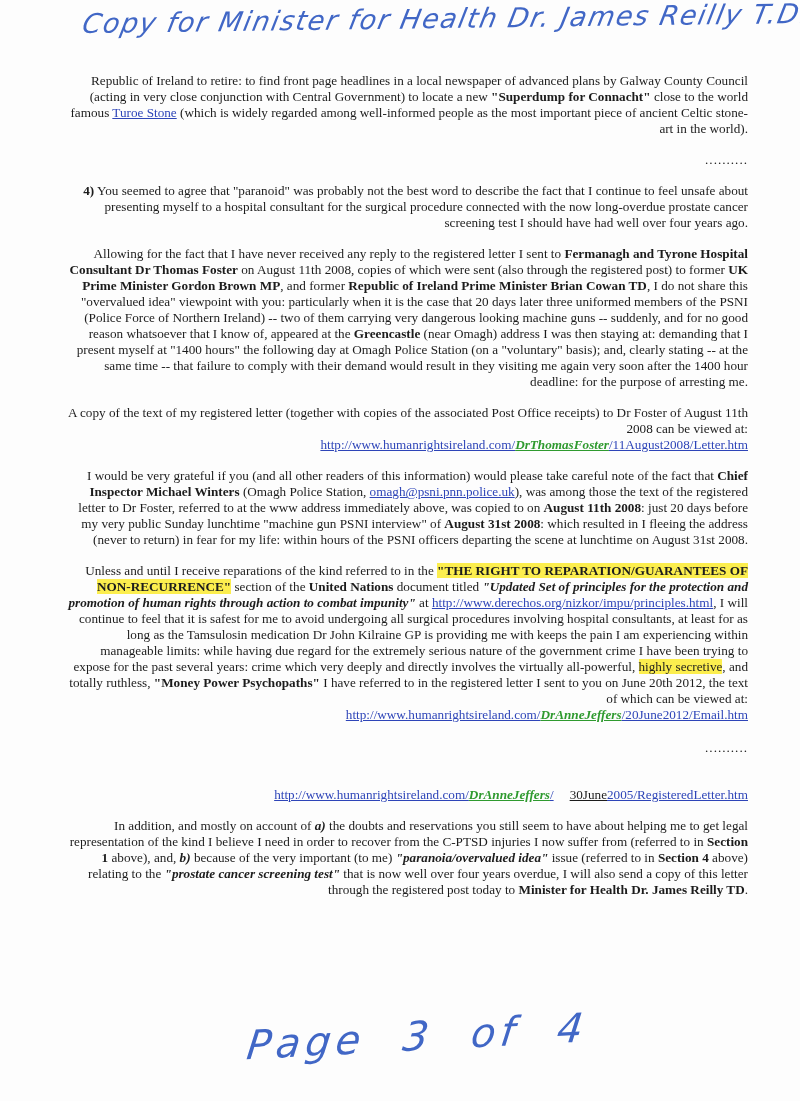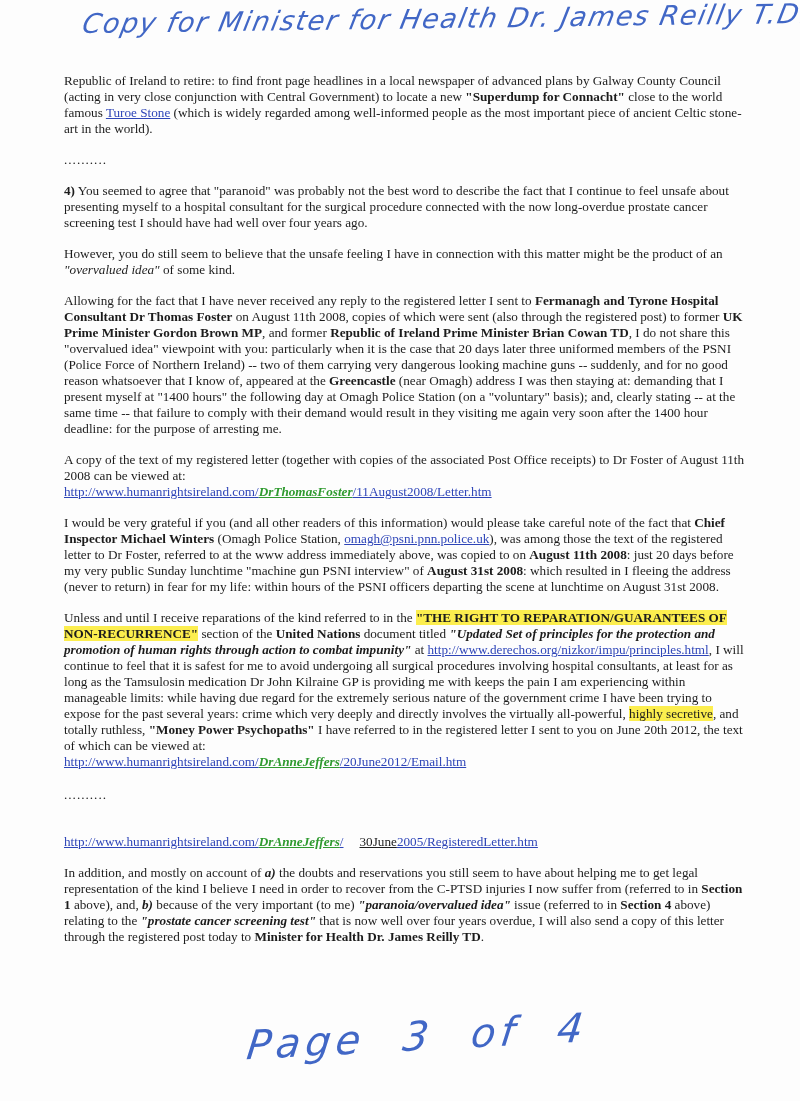--- a/index.html
+++ b/index.html
@@ -9,21 +9,21 @@
     width:800px; height:1101px;
     background:#fdfdfd;
     overflow:hidden;
     font-family:"Liberation Serif", serif;
     color:var(--text,#1c1c1c);
   }
   .letter-body {
     position:absolute;
     left:64px; top:73px; width:684px;
     font-size:13.2px; line-height:16px;
-    text-align:left;
+    text-align:right;
   }
   .para { margin-bottom:15px; }
   .para.gap-top { margin-top:17px; }
   .para.dots { letter-spacing:1px; }
   .run-b { font-weight:bold; }
   .run-i { font-style:italic; }
   .run-link { color:var(--link,#2e45b8); text-decoration:underline; }
   .run-green { color:var(--green,#2f9a2f); font-weight:bold;font-style:italic; }
   .run-dark { color:var(--text,#1c1c1c);margin-left:16px; }
   .run-hl { background:var(--hl,#fcee4e); }
@@ -50,21 +50,20 @@
 </head>
 <body>
 
 <div class="page" style="background: rgb(253, 253, 253);">
   <div class="handwriting hw-top">Copy for Minister for Health Dr. James Reilly T.D.</div>
 
   <div class="letter-body">
       <p class="para"><span>Republic of Ireland to retire: to find front page headlines in a local newspaper of advanced plans by Galway County Council (acting in very close conjunction with Central Government) to locate a new </span><span class="run-b">"Superdump for Connacht"</span><span> close to the world famous </span><span class="run-link">Turoe Stone</span><span> (which is widely regarded among well-informed people as the most important piece of ancient Celtic stone-art in the world).</span></p>
       <p class="para dots"><span>..........</span></p>
       <p class="para"><span class="run-b">4)</span><span> You  seemed to agree that "paranoid" was probably not the best word to describe the fact that I continue to feel unsafe about presenting myself to a hospital consultant for the surgical procedure connected with the now long-overdue prostate cancer screening test I should have had well over four years ago.</span></p>
-      <p class="para"><span>However, you do still seem to believe that the unsafe feeling I have in connection with this matter might be the product of an </span><span class="run-i">"overvalued idea"</span><span> of some kind.</span></p>
       <p class="para"><span>Allowing for the fact that I have never received any reply to the registered letter I sent to </span><span class="run-b">Fermanagh and Tyrone Hospital Consultant Dr Thomas Foster</span><span> on August 11th 2008, copies of which were sent (also through the registered post) to former </span><span class="run-b">UK Prime Minister Gordon Brown MP</span><span>, and former </span><span class="run-b">Republic of Ireland Prime Minister Brian Cowan TD</span><span>, I do not share this "overvalued idea" viewpoint with you: particularly when it is the case that 20 days later three uniformed members of the PSNI (Police Force of Northern Ireland) -- two of them carrying very dangerous looking machine guns -- suddenly, and for no good reason whatsoever that I know of, appeared at the </span><span class="run-b">Greencastle</span><span> (near Omagh) address I was then staying at: demanding that I present myself at "1400 hours" the following day at Omagh Police Station (on a "voluntary" basis); and, clearly stating -- at the same time -- that failure to comply with their demand would result in they visiting me again very soon after the 1400 hour deadline: for the purpose of arresting me.</span></p>
       <p class="para"><span>A copy of the text of my registered letter (together with copies of the associated Post Office receipts) to Dr Foster of August 11th 2008 can be viewed at:</span><br><span class="run-link">http://www.humanrightsireland.com/</span><span class="run-link run-green">DrThomasFoster</span><span class="run-link">/11August2008/Letter.htm</span></p>
       <p class="para"><span>I would be very grateful if you (and all other readers of this information) would please take careful note of the fact that </span><span class="run-b">Chief Inspector Michael Winters</span><span> (Omagh Police Station, </span><span class="run-link">omagh@psni.pnn.police.uk</span><span>), was among those the text of the registered letter to Dr Foster, referred to at the www address immediately above, was copied to on </span><span class="run-b">August 11th 2008</span><span>: just 20 days before my very public Sunday lunchtime "machine gun PSNI interview" of </span><span class="run-b">August 31st 2008</span><span>: which resulted in I fleeing the address (never to return) in fear for my life: within hours of the PSNI officers departing the scene at lunchtime on August 31st 2008.</span></p>
       <p class="para"><span>Unless and until I receive reparations of the kind referred to in the </span><span class="run-b run-hl">"THE RIGHT TO REPARATION/GUARANTEES OF NON-RECURRENCE"</span><span> section of the </span><span class="run-b">United Nations</span><span> document titled </span><span class="run-b run-i">"Updated Set of principles for the protection and promotion of human rights through action to combat impunity"</span><span> at </span><span class="run-link">http://www.derechos.org/nizkor/impu/principles.html</span><span>, I will continue to feel that it is safest for me to avoid undergoing all surgical procedures involving hospital consultants, at least for as long as the Tamsulosin medication Dr John Kilraine GP is providing me with keeps the pain I am experiencing within manageable limits: while having due regard for the extremely serious nature of the government crime I have been trying to expose for the past several years: crime which very deeply and directly involves the virtually all-powerful, </span><span class="run-hl">highly secretive</span><span>, and totally ruthless, </span><span class="run-b">"Money Power Psychopaths"</span><span> I have referred to in the registered letter I sent to you on June 20th 2012, the text of which can be viewed at:</span><br><span class="run-link">http://www.humanrightsireland.com/</span><span class="run-link run-green">DrAnneJeffers</span><span class="run-link">/20June2012/Email.htm</span></p>
       <p class="para dots gap-top"><span>..........</span></p>
       <p class="para"><br><span class="run-link">http://www.humanrightsireland.com/</span><span class="run-link run-green">DrAnneJeffers</span><span class="run-link">/</span><span class="run-link run-dark">30June</span><span class="run-link">2005/RegisteredLetter.htm</span></p>
       <p class="para"><span>In addition, and mostly on account of </span><span class="run-b run-i">a)</span><span> the doubts and reservations you still seem to have about helping me to get legal representation of the kind I believe I need in order to recover from the C-PTSD injuries I now suffer from (referred to in </span><span class="run-b">Section 1</span><span> above), and, </span><span class="run-b run-i">b)</span><span> because of the very important (to me) </span><span class="run-b run-i">"paranoia/overvalued idea"</span><span> issue (referred to in </span><span class="run-b">Section 4</span><span> above) relating to the </span><span class="run-b run-i">"prostate cancer screening test"</span><span> that is now well over four years overdue, I will also send a copy of this letter through the registered post today to </span><span class="run-b">Minister for Health Dr. James Reilly TD</span><span>.</span></p>
     </div>
 
   <div class="handwriting hw-bottom">Page 3 of 4</div>

